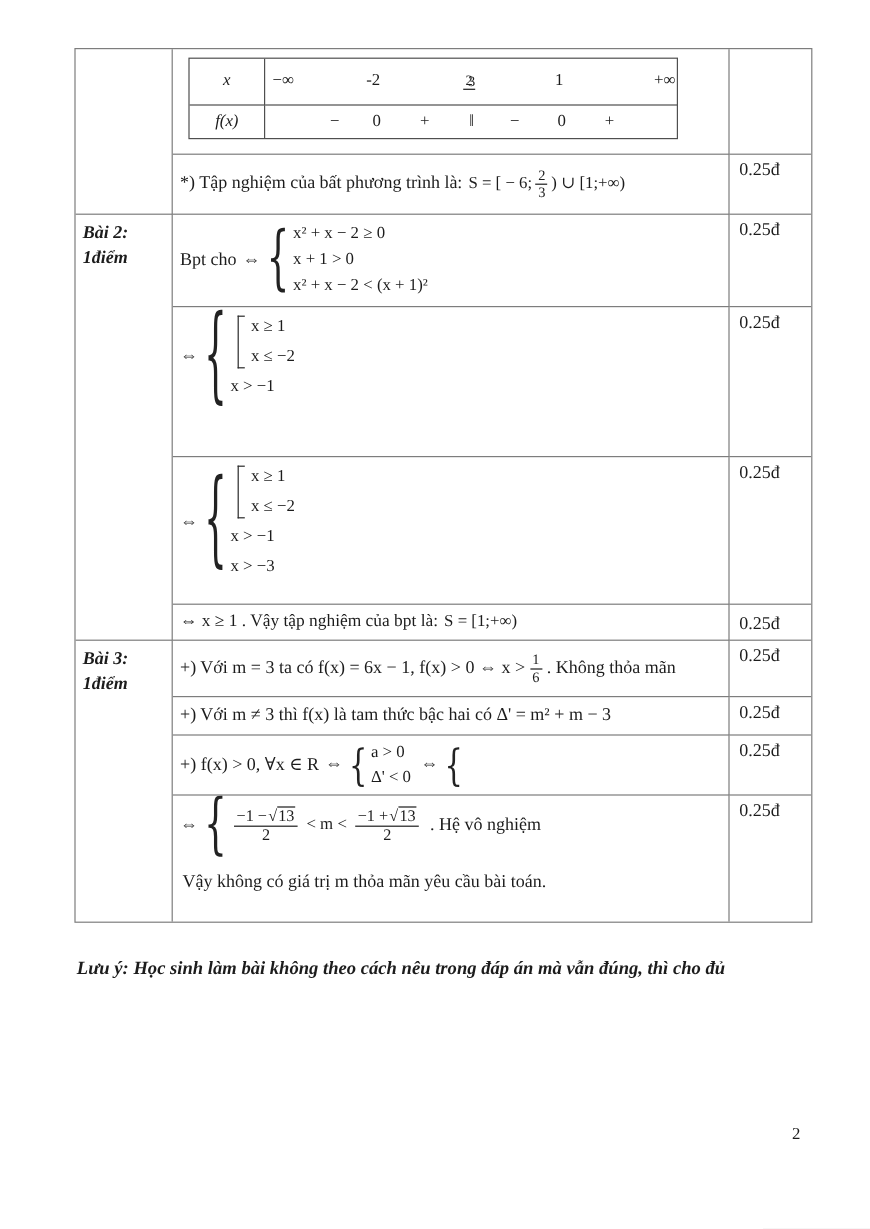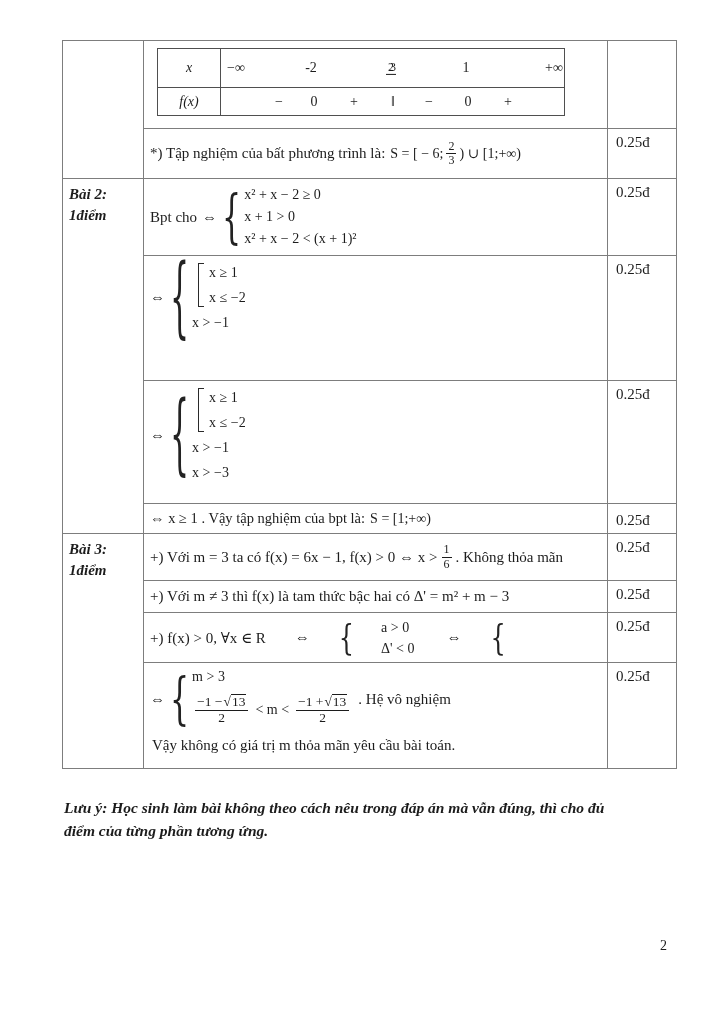--- a/index.html
+++ b/index.html
@@ -59,21 +59,21 @@
   .frac { display:inline-flex; flex-direction:column; align-items:center; vertical-align:middle;
           line-height:1.1; margin:0 3px; }
   .frac .fnum { border-bottom:1px solid #1c1c1c; padding:0 2px; display:inline-flex; align-items:baseline; }
   .frac.small { font-size:12px; }
   .frac.big { font-size:13.5px; }
   .sqrt-wrap { display:inline-flex; align-items:baseline; margin-left:1px; }
   .rad { border-top:1.2px solid #1c1c1c; padding:0 1px; }
   .frac-row { display:flex; align-items:center; height:44px; }
   .frac-row .mid { margin:0 4px; font-size:14px; }
   .tail { margin-left:6px; font-size:15px;text-align:right; }
-  .conclusion { font-size:15px; margin:5px 0 0 2px;font-family:Liberation Serif, serif; }
+  .conclusion { font-size:15px; margin:17px 0 0 2px;font-family:Liberation Serif, serif; }
   
   .pad-t4 { padding-top:4px; }
   .v-center { display:flex; align-items:center; }
   .top-align { display:flex; align-items:flex-start; }
   
   .footer-note { position:absolute; left:64px; top:796px; width:606px;
                  font-weight:bold; font-style:italic; font-size:15.5px; line-height:23px; }
   .page-number { position:absolute; left:660px; top:938px; font-size:14px; }
 </style>
 </head>
@@ -202,39 +202,38 @@
         </span>
       <span>. Không thỏa mãn</span>
     </div>
     <div class="cell pts-cell no-r" style="grid-column:3;grid-row:7;"><span>0.25đ</span></div>
 
     <div class="cell mid-cell v-center" style="grid-column:2;grid-row:8;">
       <span>+) Với  m ≠ 3  thì  f(x) là tam thức bậc hai có  Δ' = m² + m − 3</span>
     </div>
     <div class="cell pts-cell no-r" style="grid-column:3;grid-row:8;"><span>0.25đ</span></div>
 
-    <div class="cell mid-cell v-center" style="grid-column:2;grid-row:9;gap:24px;">
+    <div class="cell mid-cell v-center" style="grid-column:2;grid-row:9;">
       <span>+)  f(x) &gt; 0, ∀x ∈ R</span>
       <span class="arrow" style="margin-left:5px;">⇔</span>
       <span class="brace br2">{</span>
       <div class="sys-col tight2">
         <div>a &gt; 0</div>
         <div>Δ' &lt; 0</div>
       </div>
       <span class="arrow" style="margin-left:8px;">⇔</span>
       <span class="brace br2">{</span>
     </div>
     <div class="cell pts-cell no-r" style="grid-column:3;grid-row:9;"><span>0.25đ</span></div>
 
     <div class="cell mid-cell no-b" style="grid-column:2;grid-row:10;padding-top:3px;">
       <div class="row-flex">
         <span class="arrow">⇔</span>
         <span class="brace brf">{</span>
         <div class="sys-col tight">
-          <div>m &gt; 3</div>
           <div class="frac-row">
             <span class="frac big">
                 <span class="fnum">
                   <span>−1 −</span>
                   <span class="sqrt-wrap">
                     <span>√</span>
                     <span class="rad">13</span>
                   </span>
                 </span>
                 <span class="fden">2</span>
@@ -255,18 +254,17 @@
         <span class="tail">. Hệ vô nghiệm</span>
       </div>
       <div class="conclusion">Vậy không có giá trị m thỏa mãn yêu cầu bài toán.</div>
     </div>
     <div class="cell pts-cell no-r no-b" style="grid-column:3;grid-row:10;"><span>0.25đ</span></div>
 
   </div>
 
   <div class="footer-note">
     <div>Lưu ý: Học sinh làm bài không theo cách nêu trong đáp án mà vẫn đúng, thì cho đủ</div>
-    <div>điểm của từng phần tương ứng.</div>
   </div>
 
   <div class="page-number">2</div>
 
 </div>
 
 </body></html>

